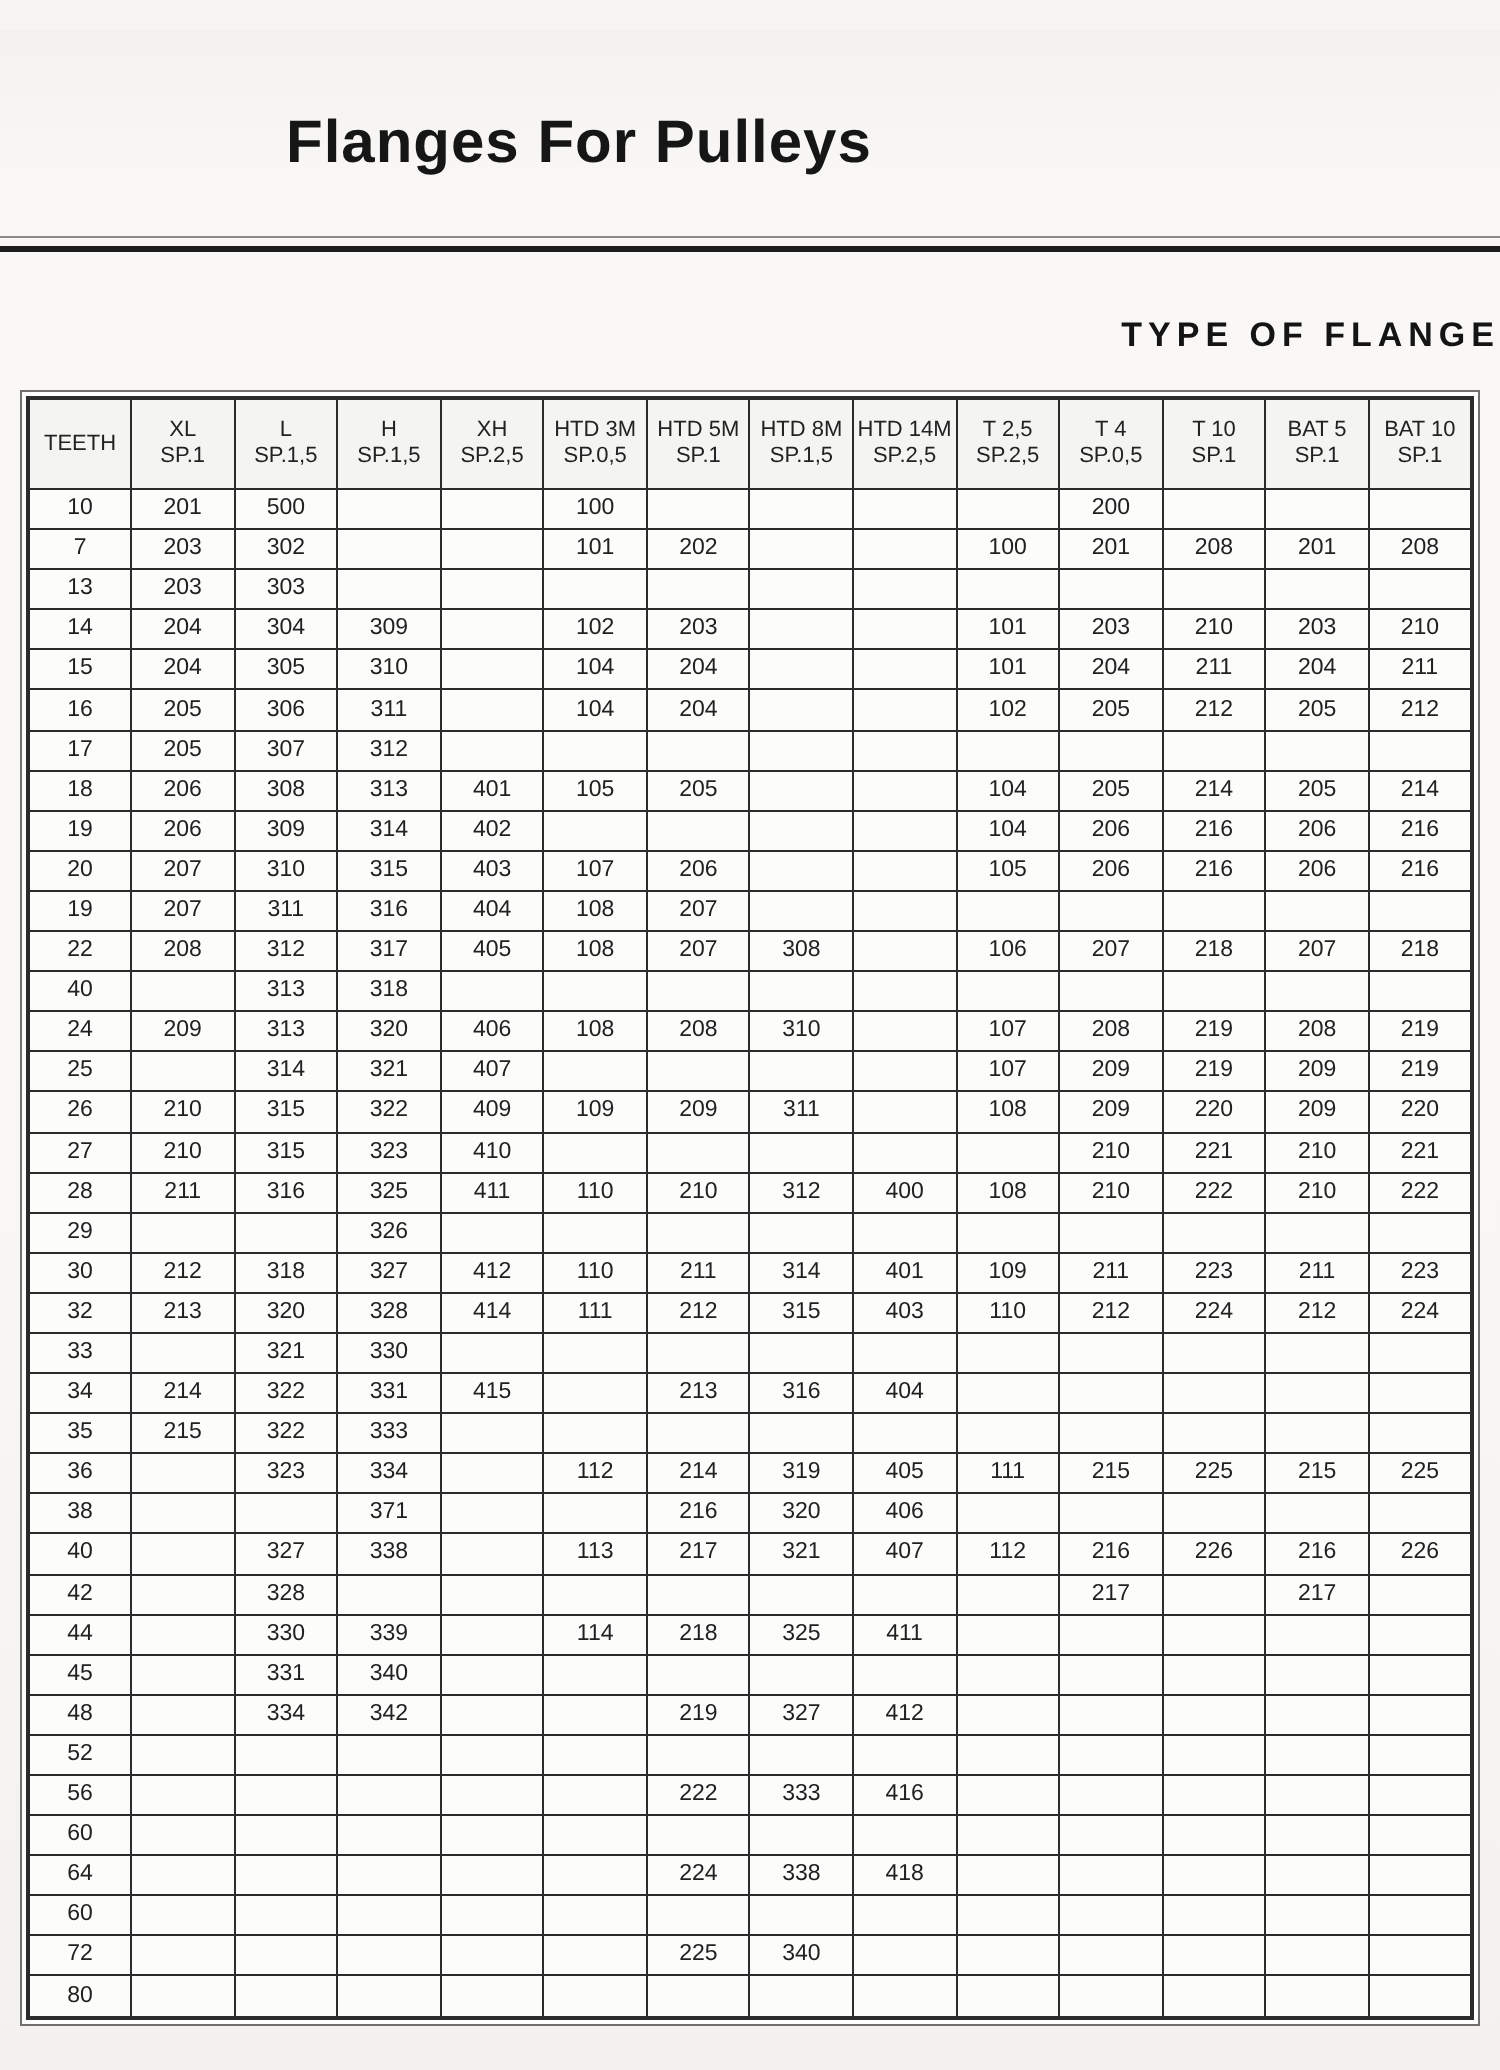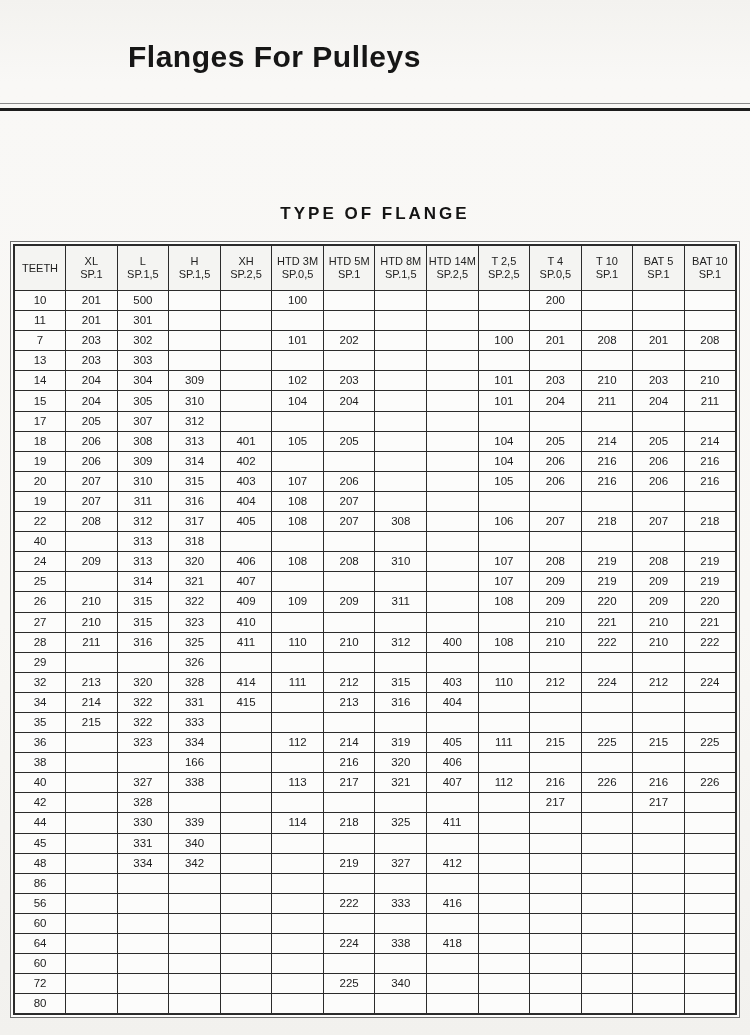--- a/index.html
+++ b/index.html
@@ -12,34 +12,34 @@
     font-family: "Liberation Sans", sans-serif;
     color: #1e1e1e;
   }
   .page {
     position: relative;
     width: 750px;
     height: 1035px;
     background: linear-gradient(180deg, #f3f2ef 0%, #f9f8f6 8%, #f8f7f4 60%, #f2f1ee 100%);
   }
   .title {
-    margin: 0;
+    margin: 15px;
     padding: 40px 0 0 128px;
     font-size: 30px;
     line-height: 33px;
     font-weight: bold;
     letter-spacing: 0.5px;
     color: #161616;
   }
   .rule { margin-top: 30px; }
   .rule-thin  { height: 1px; background: #8a8a8a; }
   .rule-thick { margin-top: 4px; height: 3px; background: #1d1d1d; }
   .table-title {
-    margin-top: 93px;
-    text-align: center;
+    margin-top: 32px;
+    text-align: right;
     font-size: 17px;
     font-weight: bold;
     letter-spacing: 3px;
     color: #141414;
   }
   .table-wrap {
     margin: 17px 10px 0 10px;
     border: 1px solid #6f6f6f;
     padding: 2px;
     background: #fdfdfc;
@@ -161,36 +161,20 @@
             <td></td>
             <td></td>
             <td></td>
             <td></td>
             <td>200</td>
             <td></td>
             <td></td>
             <td></td>
           </tr>
           <tr>
-            <td>11</td>
-            <td>201</td>
-            <td>301</td>
-            <td></td>
-            <td></td>
-            <td></td>
-            <td></td>
-            <td></td>
-            <td></td>
-            <td></td>
-            <td></td>
-            <td></td>
-            <td></td>
-            <td></td>
-          </tr>
-          <tr>
             <td>7</td>
             <td>203</td>
             <td>302</td>
             <td></td>
             <td></td>
             <td>101</td>
             <td>202</td>
             <td></td>
             <td></td>
             <td>100</td>
@@ -239,20 +223,36 @@
             <td></td>
             <td>104</td>
             <td>204</td>
             <td></td>
             <td></td>
             <td>101</td>
             <td>204</td>
             <td>211</td>
             <td>204</td>
             <td>211</td>
+          </tr>
+          <tr>
+            <td>16</td>
+            <td>205</td>
+            <td>306</td>
+            <td>311</td>
+            <td></td>
+            <td>104</td>
+            <td>204</td>
+            <td></td>
+            <td></td>
+            <td>102</td>
+            <td>205</td>
+            <td>212</td>
+            <td>205</td>
+            <td>212</td>
           </tr>
           <tr>
             <td>17</td>
             <td>205</td>
             <td>307</td>
             <td>312</td>
             <td></td>
             <td></td>
             <td></td>
             <td></td>
@@ -447,38 +447,70 @@
             <td></td>
             <td></td>
             <td></td>
             <td></td>
             <td></td>
             <td></td>
             <td></td>
             <td></td>
             <td></td>
             <td></td>
+          </tr>
+          <tr>
+            <td>30</td>
+            <td>212</td>
+            <td>318</td>
+            <td>327</td>
+            <td>412</td>
+            <td>110</td>
+            <td>211</td>
+            <td>314</td>
+            <td>401</td>
+            <td>109</td>
+            <td>211</td>
+            <td>223</td>
+            <td>211</td>
+            <td>223</td>
           </tr>
           <tr>
             <td>32</td>
             <td>213</td>
             <td>320</td>
             <td>328</td>
             <td>414</td>
             <td>111</td>
             <td>212</td>
             <td>315</td>
             <td>403</td>
             <td>110</td>
             <td>212</td>
             <td>224</td>
             <td>212</td>
             <td>224</td>
           </tr>
           <tr>
+            <td>33</td>
+            <td></td>
+            <td>321</td>
+            <td>330</td>
+            <td></td>
+            <td></td>
+            <td></td>
+            <td></td>
+            <td></td>
+            <td></td>
+            <td></td>
+            <td></td>
+            <td></td>
+            <td></td>
+          </tr>
+          <tr>
             <td>34</td>
             <td>214</td>
             <td>322</td>
             <td>331</td>
             <td>415</td>
             <td></td>
             <td>213</td>
             <td>316</td>
             <td>404</td>
             <td></td>
@@ -516,21 +548,21 @@
             <td>111</td>
             <td>215</td>
             <td>225</td>
             <td>215</td>
             <td>225</td>
           </tr>
           <tr>
             <td>38</td>
             <td></td>
             <td></td>
-            <td>166</td>
+            <td>371</td>
             <td></td>
             <td></td>
             <td>216</td>
             <td>320</td>
             <td>406</td>
             <td></td>
             <td></td>
             <td></td>
             <td></td>
             <td></td>
@@ -609,21 +641,21 @@
             <td>219</td>
             <td>327</td>
             <td>412</td>
             <td></td>
             <td></td>
             <td></td>
             <td></td>
             <td></td>
           </tr>
           <tr>
-            <td>86</td>
+            <td>52</td>
             <td></td>
             <td></td>
             <td></td>
             <td></td>
             <td></td>
             <td></td>
             <td></td>
             <td></td>
             <td></td>
             <td></td>

